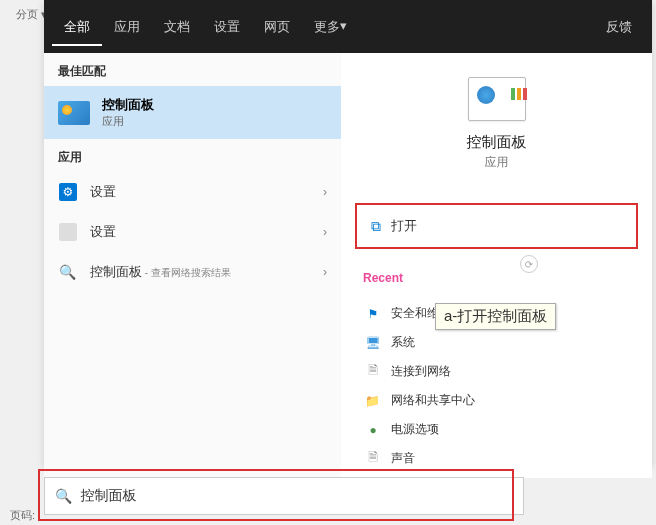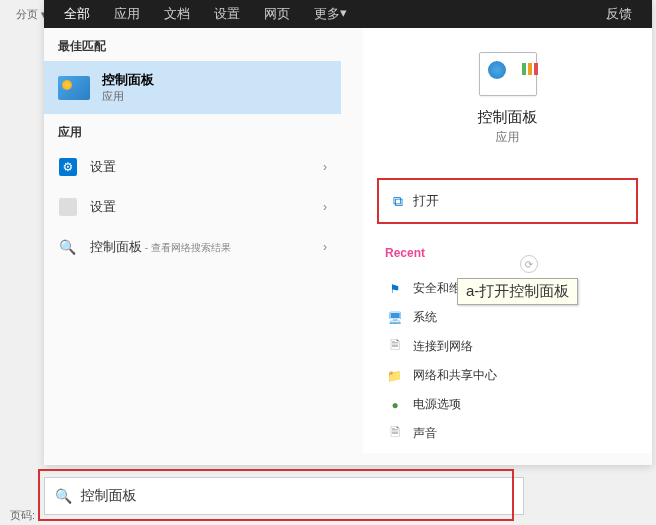--- a/index.html
+++ b/index.html
@@ -3,27 +3,27 @@
   <meta charset="utf-8">
   <style>
     * { margin: 0; padding: 0; box-sizing: border-box; font-family: "Microsoft YaHei", "Segoe UI", sans-serif; }
     body { width: 656px; height: 525px; background: #f0f0f0; position: relative; overflow: hidden; }
     
     .outer-tab { position: absolute; left: 0; top: 5px; font-size: 11px; color: #666; padding: 2px 16px; }
     .footer-label { position: absolute; left: 10px; bottom: 2px; font-size: 11px; color: #666; }
     
     .search-panel { position: absolute; left: 44px; top: 0; width: 608px; height: 465px; background: #fafafa; box-shadow: 0 2px 8px rgba(0,0,0,0.15); }
     
-    .top-bar { height: 28px; background: #1f1f1f; display: flex; align-items: center; padding: 0 8px; color: #ccc; }
+    .top-bar { height: 53px; background: #1f1f1f; display: flex; align-items: center; padding: 0 8px; color: #ccc; }
     .tab { padding: 10px 12px; font-size: 13px; cursor: pointer; color: #ccc; }
     .tab.active { color: #fff; border-bottom: 2px solid #fff; padding-bottom: 8px; }
     .tab-more { display: flex; align-items: flex-start; }
     .feedback { margin-left: auto; padding: 20px 12px; font-size: 13px; color: #ccc; }
     
-    .content { display: flex; height: calc(100% - 40px); gap: 22px; }
+    .content { display: flex; height: calc(100% - 40px); }
     .left-col { width: 297px; background: #fafafa; }
     .right-col { flex: 1; background: #fff; padding: 16px 0; }
     
     .section-label { padding: 10px 14px 6px; font-size: 12px; color: #333; font-weight: 600; }
     
     .best-match { background: #cce4f7; padding: 10px 14px; display: flex; align-items: center; gap: 12px; }
     .best-icon { width: 32px; height: 24px; background: linear-gradient(135deg, #4aa8e8, #2b7ec4); border-radius: 2px; position: relative; }
     .best-icon::after { content: ""; position: absolute; left: 4px; top: 4px; width: 10px; height: 10px; border-radius: 50%; background: radial-gradient(#ffd040, #f0a020); }
     .best-text .title { font-size: 13px; font-weight: 600; color: #000; }
     .best-text .subtitle { font-size: 11px; color: #666; }

